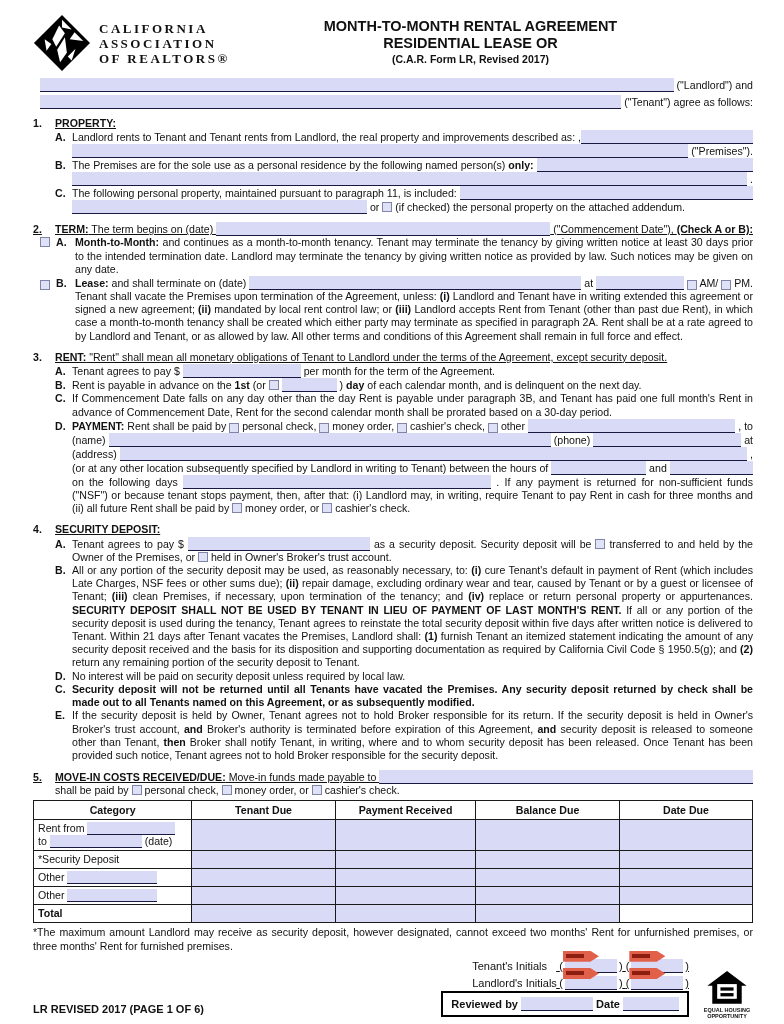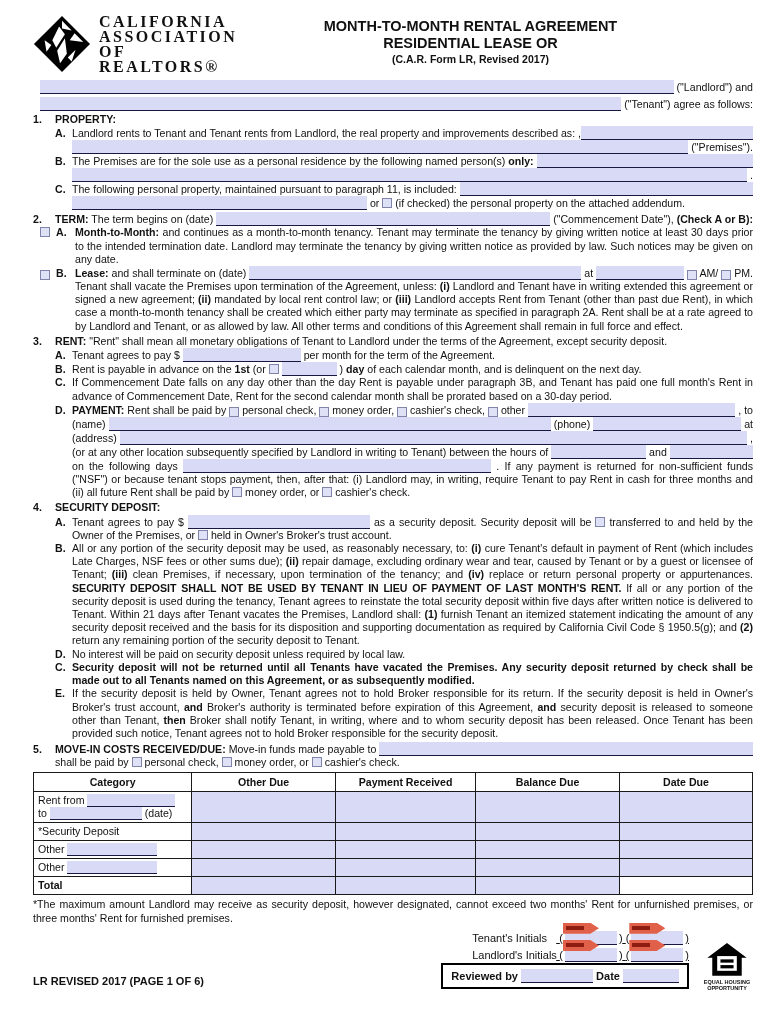--- a/index.html
+++ b/index.html
@@ -4,29 +4,29 @@
 <style>
   html,body{margin:0;padding:0;background:#fff;}
   .page{position:relative;width:784px;height:1024px;box-sizing:border-box;
         padding:14px 31px 0 33px;overflow:hidden;background:#fff;
         font-family:"Liberation Sans", sans-serif;font-size:10.6px;line-height:13.2px;color:#111;}
   .b{font-weight:bold;}
   
   .hdr{display:flex;align-items:flex-start;margin-bottom:6px;}
   .logoblk{display:flex;align-items:center;width:215px;flex:0 0 auto;}
   .logoblk svg{width:58px;height:58px;flex:0 0 auto;}
-  .brand{margin-left:8px;font-family:"Liberation Serif", serif;font-size:16px;
+  .brand{margin-left:8px;font-family:"Liberation Serif", serif;font-size:13px;
          letter-spacing:2.5px;line-height:15px;font-weight:bold;}
   .titleblk{flex:1 1 auto;text-align:center;padding-right:60px;margin-top:4px;}
   .t1{font-size:14.5px;font-weight:bold;line-height:17px;}
   .tsub{font-size:10.5px;font-weight:bold;margin-top:1px;}
   
   .blk{text-align:justify;}
   .lbl{display:inline-block;font-weight:bold;}
-  .bh{padding-left:22px;margin-top:2px;}
+  .bh{padding-left:22px;margin-top:8px;text-decoration:underline;}
   .bh>.lbl{width:22px;margin-left:-22px;}
   .bs{padding-left:39px;}
   .bs>.lbl{width:17px;margin-left:-17px;}
   .bsc{padding-left:42px;}
   .pfx{display:inline-block;width:35px;margin-left:-35px;}
   .pfx .lbl{width:0;margin:0 0 0 6px;}
   .bc{padding-left:39px;}
   .bc2{padding-left:42px;}
   .bc1{padding-left:22px;}
   .bin{padding-left:7px;margin-top:3px;}
@@ -220,21 +220,21 @@
       <colgroup>
         <col style="width: 22%;">
         <col style="width: 20%;">
         <col style="width: 19.5%;">
         <col style="width: 20%;">
         <col style="width: 18.5%;">
       </colgroup>
       <thead>
         <tr>
           <th>Category</th>
-          <th>Other Due</th>
+          <th>Tenant Due</th>
           <th>Payment Received</th>
           <th>Balance Due</th>
           <th>Date Due</th>
         </tr>
       </thead>
       <tbody>
         <tr class="r1">
           <td class="lab"><span>Rent from </span><span class="fl" style="width: 88px;"></span><br><span>to </span><span class="fl" style="width: 92px;"></span><span> (date)</span></td>
           <td class="f"></td>
           <td class="f"></td>

